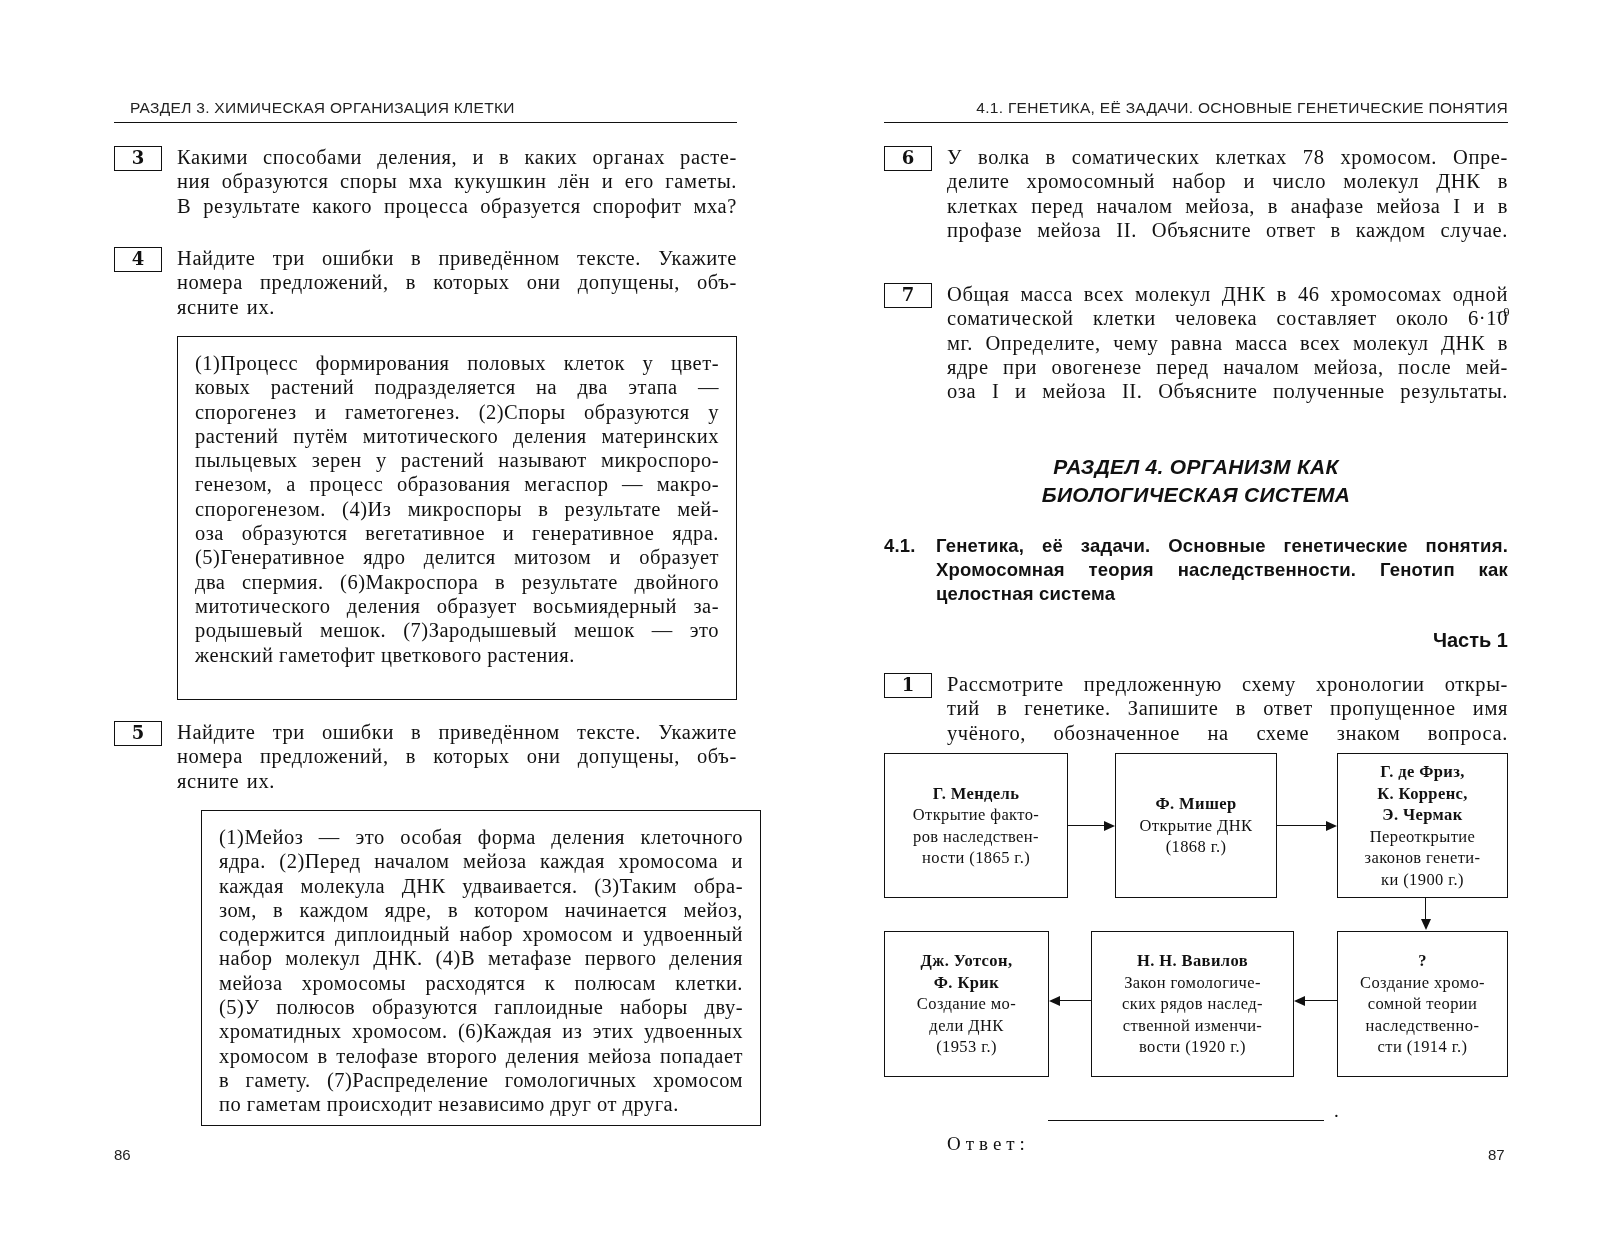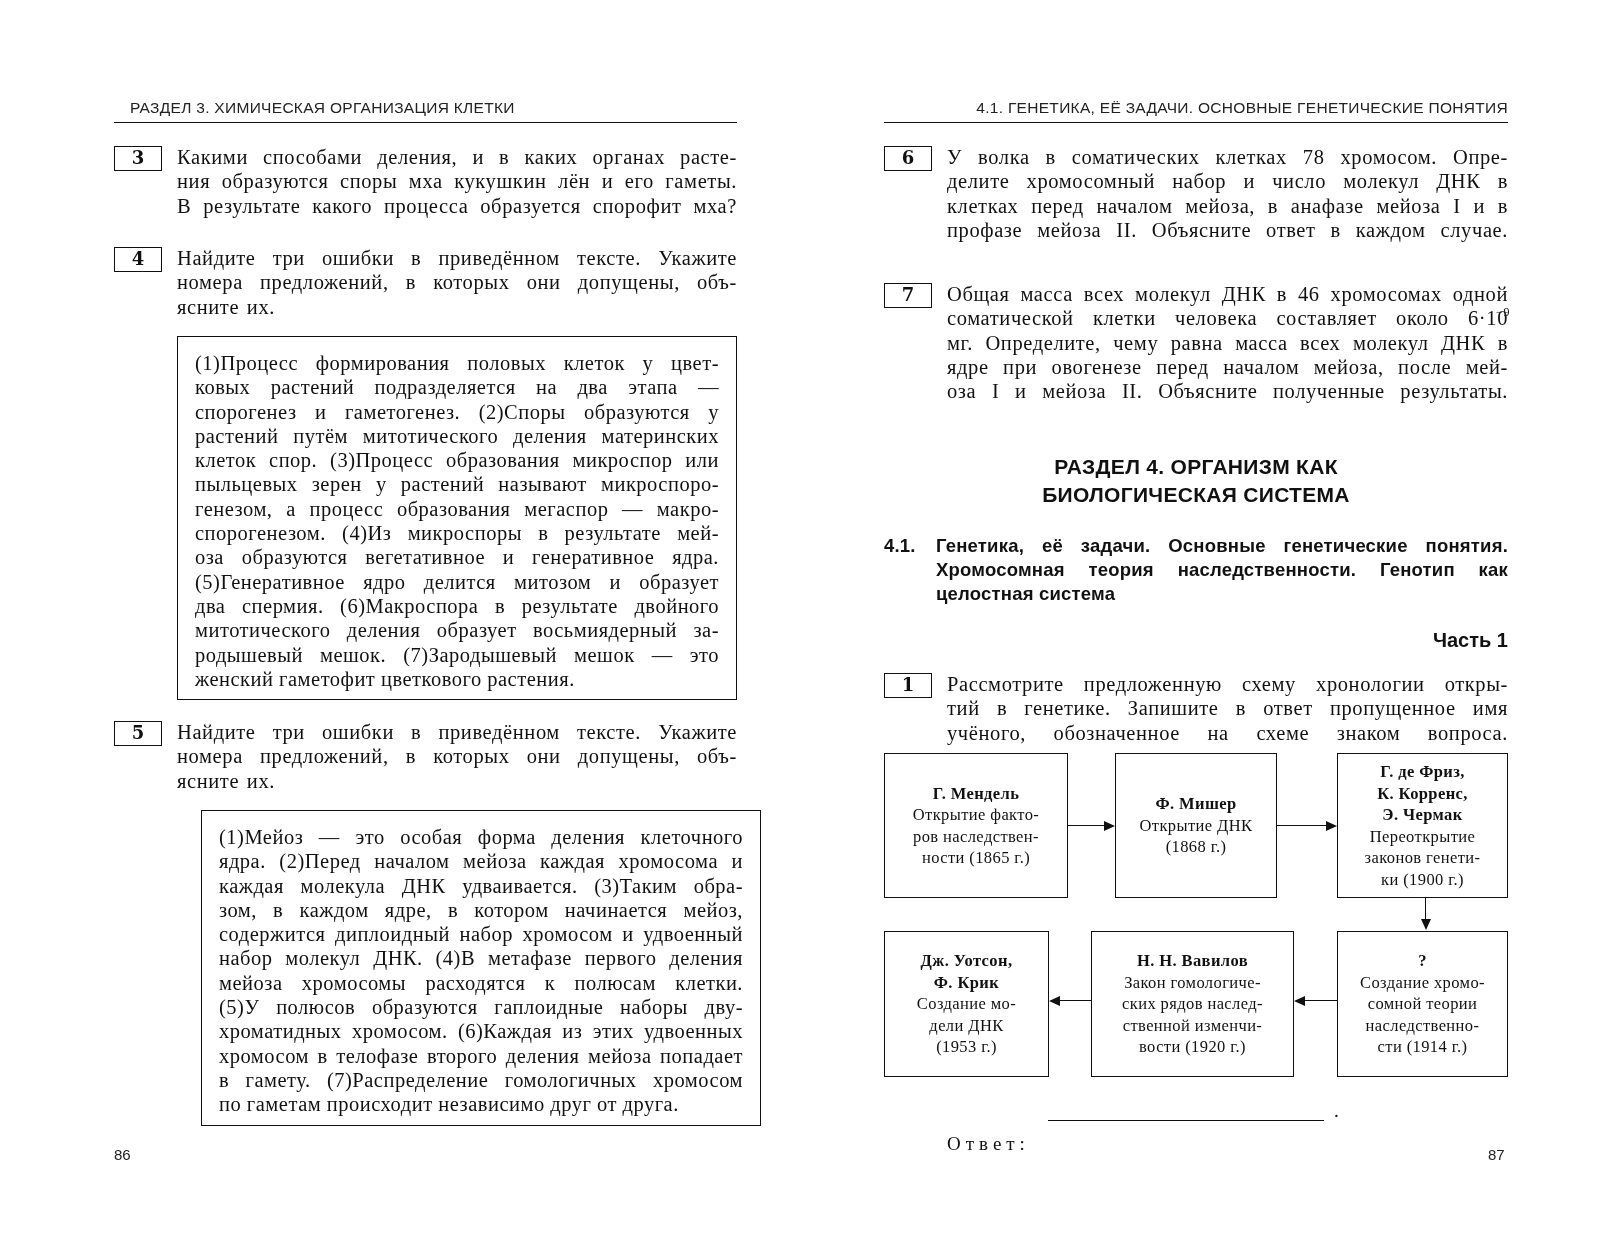--- a/index.html
+++ b/index.html
@@ -20,21 +20,21 @@
 
   .quote { border:1.5px solid #111; box-sizing:border-box; }
   .quote .body { position:absolute; left:17px; right:17px; top:14px;
                  font-family: "Liberation Serif", "DejaVu Serif", serif; font-size:20.5px; line-height:24.3px; letter-spacing:0.5px; }
   .quote .line { display:block; text-align:justify; text-align-last:justify; white-space:nowrap; height:24.3px; }
   .quote .line.last { text-align-last:left; }
 
   .pagenum { font-family: "Liberation Sans", sans-serif; font-size:15px; color:#222; }
 
   .section-title { font-family: "Liberation Sans", sans-serif; font-weight:bold; font-size:21px;
-                   text-align:center; line-height:28px; letter-spacing:0.3px; }
+                   text-align:center; line-height:28px; letter-spacing:0.3px;font-style:italic; }
   .subsection { font-family: "Liberation Sans", sans-serif; font-size:18.5px; line-height:24px; font-weight:bold; letter-spacing:0.2px; }
   .subsection .num { position:absolute; left:0; top:0; }
   .subsection .txt { position:absolute; left:52px; right:0; top:0; }
   .subsection .line { display:block; white-space:nowrap; text-align:justify; text-align-last:justify; height:24px; }
   .subsection .line.last { text-align-last:left; }
   .part-title { font-family: "Liberation Sans", sans-serif; font-weight:bold; font-size:20px; text-align:right; }
 
   .dbox { border:1.5px solid #111; box-sizing:border-box; display:flex; flex-direction:column;
           justify-content:center; align-items:center; text-align:center;
           font-family: "Liberation Serif", "DejaVu Serif", serif; font-size:16.5px; line-height:21.5px; letter-spacing:0.4px; }
@@ -69,21 +69,20 @@
     <span class="line">Найдите три ошибки в приведённом тексте. Укажите</span>
     <span class="line">номера предложений, в которых они допущены, объ-</span>
     <span class="line last">ясните их.</span>
   </div>
   <div class="abs quote" style="left:177px; top:336px; width:560px; height:364px;">
     <div class="body">
       <span class="line">(1)Процесс формирования половых клеток у цвет-</span>
       <span class="line">ковых растений подразделяется на два этапа —</span>
       <span class="line">спорогенез и гаметогенез. (2)Споры образуются у</span>
       <span class="line">растений путём митотического деления материнских</span>
-      <span class="line">клеток спор. (3)Процесс образования микроспор или</span>
       <span class="line">пыльцевых зерен у растений называют микроспоро-</span>
       <span class="line">генезом, а процесс образования мегаспор — макро-</span>
       <span class="line">спорогенезом. (4)Из микроспоры в результате мей-</span>
       <span class="line">оза образуются вегетативное и генеративное ядра.</span>
       <span class="line">(5)Генеративное ядро делится митозом и образует</span>
       <span class="line">два спермия. (6)Макроспора в результате двойного</span>
       <span class="line">митотического деления образует восьмиядерный за-</span>
       <span class="line">родышевый мешок. (7)Зародышевый мешок — это</span>
       <span class="line last">женский гаметофит цветкового растения.</span>
     </div>

